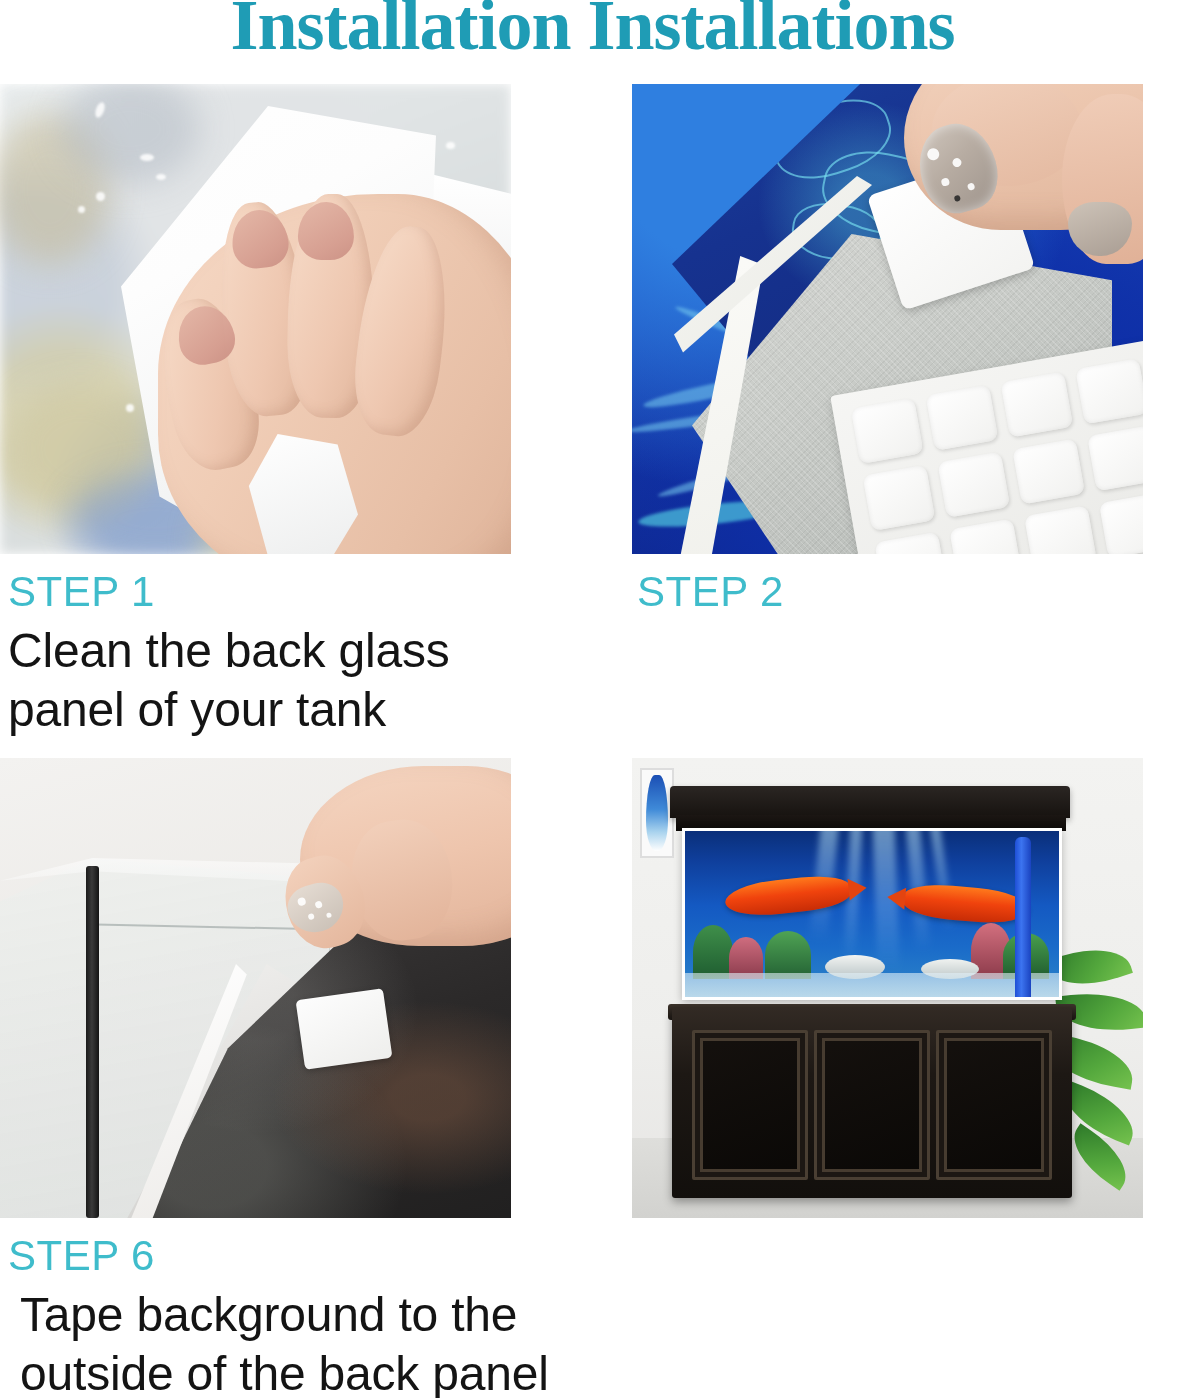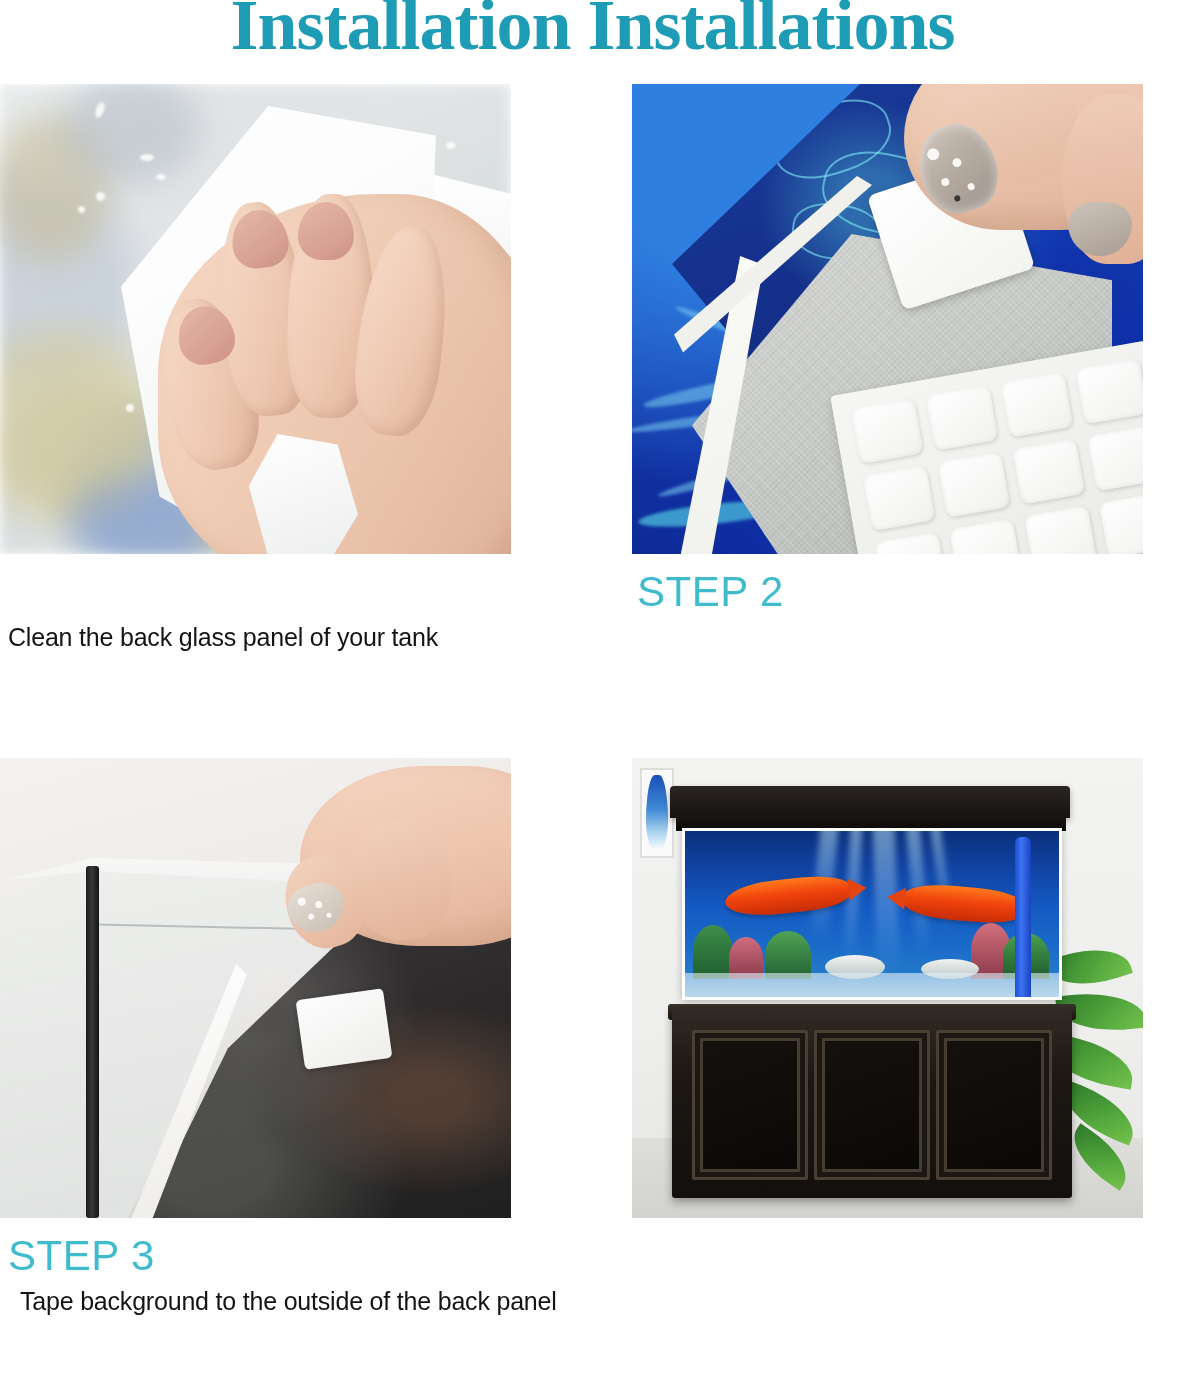--- a/index.html
+++ b/index.html
@@ -28,21 +28,21 @@
   }
   .step-label{
     position:absolute;
     font-size:42px;
     color:#3fbccb;
     letter-spacing:.5px;
     white-space:nowrap;
   }
   .step-desc{
     position:absolute;
-    font-size:25px;
+    font-size:48px;
     line-height:1.22;
     color:#141414;
     letter-spacing:-.2px;
   }
 
   
   .p1{ left:0; top:84px; width:511px; height:470px; }
   .p1 .bg{
     position:absolute; inset:0;
     background:
@@ -416,20 +416,21 @@
     <div class="finger f1"></div>
     <div class="finger f2"></div>
     <div class="finger f3"></div>
     <div class="finger f4"></div>
     <div class="nail n1"></div>
     <div class="nail n2"></div>
     <div class="nail n3"></div>
     <div class="thumbcloth"></div>
   </div>
 
+  <div class="step-label s1l">STEP 1</div>
   <div class="step-desc s1d">Clean the back glass panel of your tank</div>
 
   <div class="photo p2">
     <div class="sea"></div>
     <div class="wave w1"></div>
     <div class="wave w2"></div>
     <div class="wave w3"></div>
     <div class="wave w4"></div>
     <div class="wave w5"></div>
     <div class="poster">
@@ -486,21 +487,21 @@
     <div class="f3b"></div>
     <div class="f3a"></div>
     <div class="n3a">
       <div class="g" style="left:12px;top:10px;width:8px;height:8px;"></div>
       <div class="g" style="left:28px;top:18px;width:7px;height:7px;"></div>
       <div class="g" style="left:18px;top:28px;width:6px;height:6px;"></div>
       <div class="g" style="left:36px;top:32px;width:5px;height:5px;"></div>
     </div>
   </div>
 
-  <div class="step-label s3l">STEP 3</div>
+  <div class="step-label s3l">STEP 6</div>
   <div class="step-desc s3d">Tape background to the outside of the back panel</div>
 
   <div class="photo p4">
     <div class="room"></div>
     <div class="floor"></div>
     <div class="wallart">
         <i></i>
       </div>
 
     <div class="plant">

